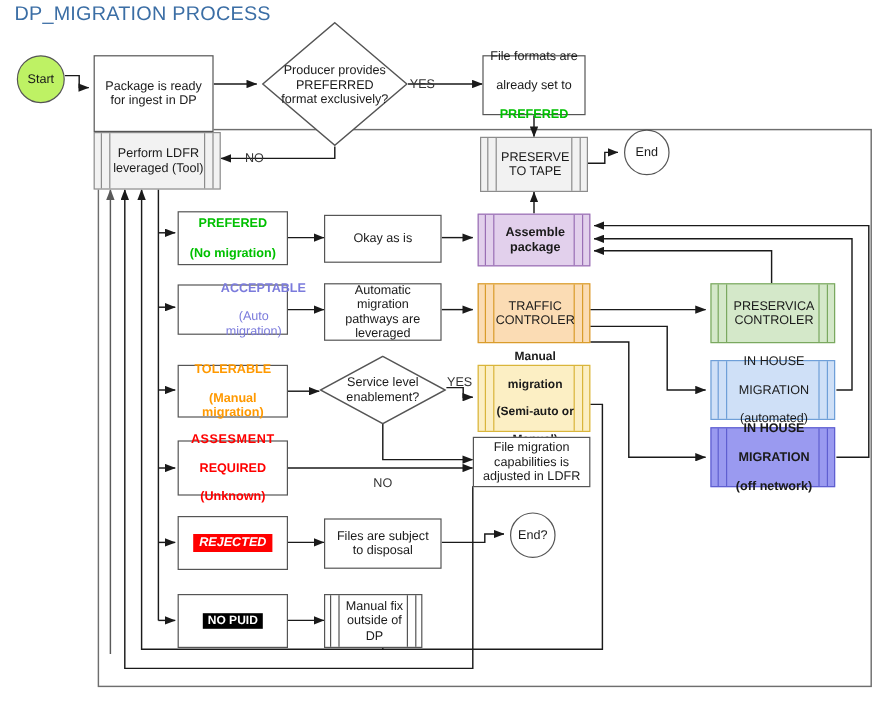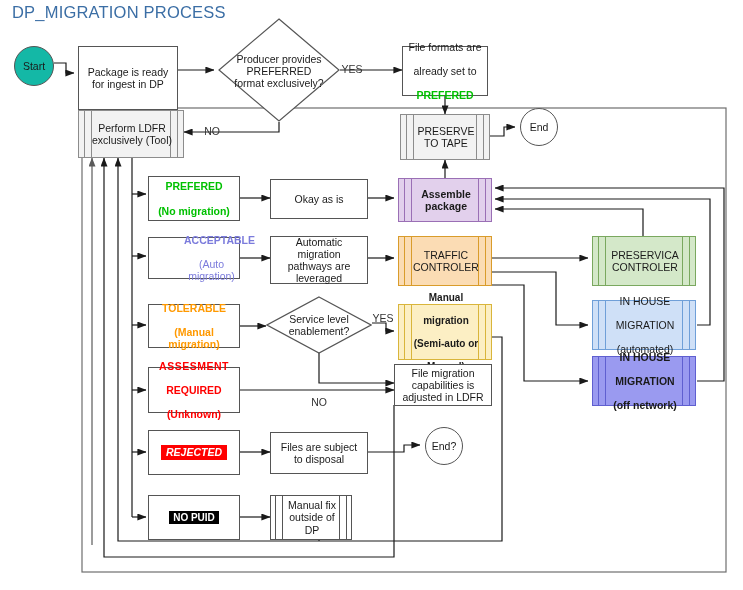--- a/index.html
+++ b/index.html
@@ -113,21 +113,21 @@
   <g stroke="#5a5a5a" stroke-width="1.2" fill="none">
     <path d="M92,545 L92,158" marker-end="url(#arg)"></path>
   </g>
 
   <text class="lbl" x="352" y="73" text-anchor="middle">YES</text>
   <text class="lbl" x="212" y="135" text-anchor="middle">NO</text>
   <text class="lbl" x="383" y="322" text-anchor="middle">YES</text>
   <text class="lbl" x="319" y="406" text-anchor="middle">NO</text>
 </svg>
 
-<div class="shape nodetxt" style="left:14px;top:46px;width:40px;height:40px;border:1.2px solid #555;border-radius:50%;background:#14b8a6;">
+<div class="shape nodetxt" style="left:14px;top:46px;width:40px;height:40px;border:1.2px solid #555;border-radius:50%;background:#bef264;">
   <span>Start</span>
 </div>
 
 <div class="shape nodetxt" style="left:78px;top:46px;width:100px;height:64px;border:1.2px solid #555;background:#fff;padding:0 5px;">
   <span>Package is ready for ingest in DP</span>
 </div>
 
 <div class="shape" style="left:218px;top:18px;width:122px;height:104px;">
   <svg width="122" height="104" style="position:absolute;left:0;top:0;">
     <polygon points="61,1 121,52 61,103 1,52" fill="#fff" stroke="#555" stroke-width="1.2"></polygon>
@@ -156,21 +156,21 @@
 </div>
 
 <div class="shape nodetxt" style="left:520px;top:108px;width:38px;height:38px;border:1.2px solid #555;border-radius:50%;background:#fff;">
   <span>End</span>
 </div>
 
 <div class="shape" style="left:78px;top:110px;width:106px;height:48px;border:1.2px solid #8c8c8c;background:#f2f2f2;">
   <div class="bar-l" style="left:5px;border-left:1.2px solid #8c8c8c;border-right:1.2px solid #8c8c8c;"></div>
   <div class="bar-r" style="right:5px;border-left:1.2px solid #8c8c8c;border-right:1.2px solid #8c8c8c;"></div>
   <div class="nodetxt" style="left:12px;top:0;width:82px;height:100%;">
-    <span>Perform LDFR exclusively (Tool)</span>
+    <span>Perform LDFR leveraged (Tool)</span>
   </div>
 </div>
 
 <div class="shape nodetxt" style="left:148px;top:176px;width:92px;height:45px;border:1.2px solid #555;background:#fff;">
   <span>
     <span class="bold" style="color:#00c000">PREFERED</span><br>
     <span class="bold" style="color:#00c000">(No migration)</span>
   </span>
 </div>
 

